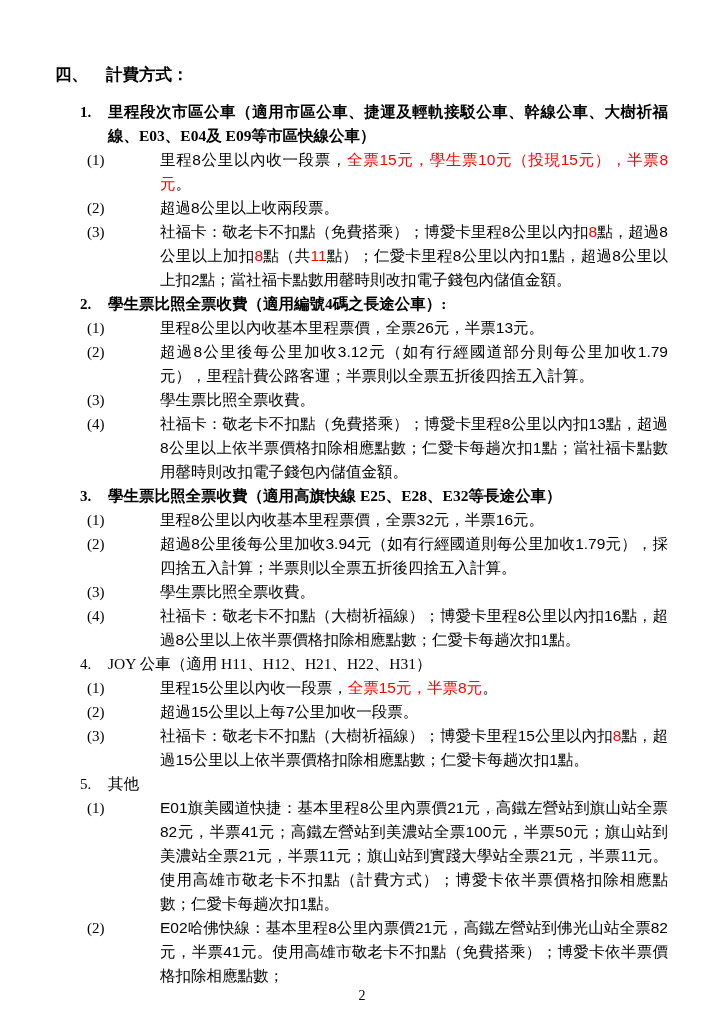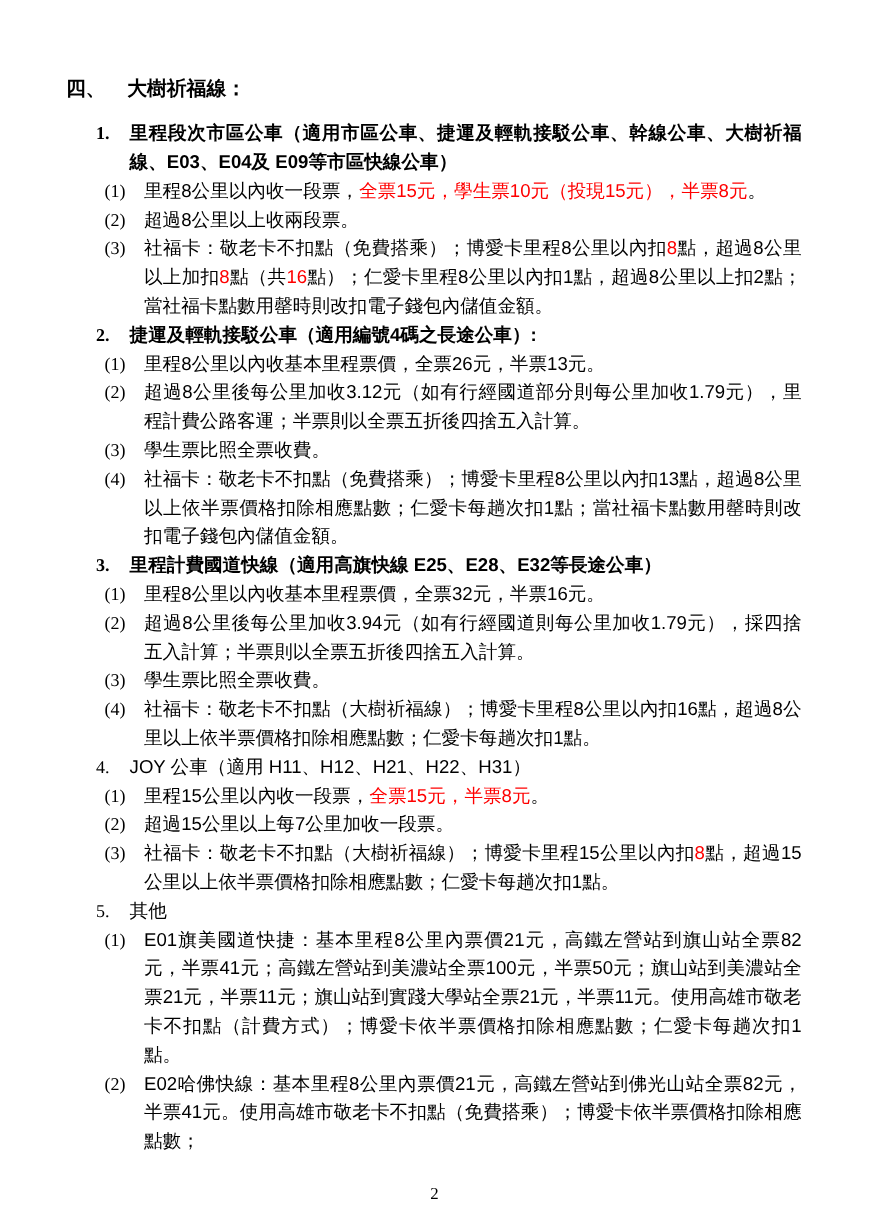--- a/index.html
+++ b/index.html
@@ -27,49 +27,49 @@
   .sections { margin-left: 25px; }
   .sec-head { display: flex; }
   .sec-head.bold { font-weight: bold; }
   .sec-num {
     width: 28px;
     flex-shrink: 0;
     font-family: "Liberation Serif", "DejaVu Serif", serif;
     font-size: 15px;
   }
   .sec-head.bold .sec-num { font-weight: bold; }
-  .sec-title { flex: 1; }
+  .sec-title { flex: 1; font-family: Liberation Serif, serif; }
   .sec-items { margin-left: 7px; }
   .item { display: flex; }
   .item-label {
     width: 33px;
     flex-shrink: 0;
     font-family: "Liberation Serif", "DejaVu Serif", serif;
     font-size: 15px;
   }
-  .item-text { flex: 1; }
+  .item-text { flex: 1; margin-left: 40px; }
   .red { color: var(--hl, #ff0000); }
   .footer {
     position: absolute;
     left: 0;
     bottom: 20px;
     width: 100%;
     text-align: center;
     font-family: "Liberation Serif", "DejaVu Serif", serif;
     font-size: 14px;
     line-height: 16px;
   }
 </style>
 </head>
 <body>
 
 <div class="page">
   <div class="heading">
     <span class="heading-num">四、</span>
-    <span class="heading-title">大樹祈福線：</span>
+    <span class="heading-title">計費方式：</span>
   </div>
 
   <div class="sections">
   <div class="sec">
     <div class="sec-head bold">
       <span class="sec-num">1.</span>
       <span class="sec-title">里程段次市區公車（適用市區公車、捷運及輕軌接駁公車、幹線公車、大樹祈福線、E03、E04及 E09等市區快線公車）</span>
     </div>
     <div class="sec-items">
   <div class="item">
@@ -77,29 +77,29 @@
     <span class="item-text"><span>里程8公里以內收一段票，</span><span class="red">全票15元，學生票10元（投現15元），半票8元</span><span>。</span></span>
   </div>
 
   <div class="item">
     <span class="item-label">(2)</span>
     <span class="item-text"><span>超過8公里以上收兩段票。</span></span>
   </div>
 
   <div class="item">
     <span class="item-label">(3)</span>
-    <span class="item-text"><span>社福卡：敬老卡不扣點（免費搭乘）；博愛卡里程8公里以內扣</span><span class="red">8</span><span>點，超過8公里以上加扣</span><span class="red">8</span><span>點（共</span><span class="red">16</span><span>點）；仁愛卡里程8公里以內扣1點，超過8公里以上扣2點；當社福卡點數用罄時則改扣電子錢包內儲值金額。</span></span>
+    <span class="item-text"><span>社福卡：敬老卡不扣點（免費搭乘）；博愛卡里程8公里以內扣</span><span class="red">8</span><span>點，超過8公里以上加扣</span><span class="red">8</span><span>點（共</span><span class="red">11</span><span>點）；仁愛卡里程8公里以內扣1點，超過8公里以上扣2點；當社福卡點數用罄時則改扣電子錢包內儲值金額。</span></span>
   </div>
 </div>
   </div>
 
   <div class="sec">
     <div class="sec-head bold">
       <span class="sec-num">2.</span>
-      <span class="sec-title">捷運及輕軌接駁公車（適用編號4碼之長途公車）:</span>
+      <span class="sec-title">學生票比照全票收費（適用編號4碼之長途公車）:</span>
     </div>
     <div class="sec-items">
   <div class="item">
     <span class="item-label">(1)</span>
     <span class="item-text"><span>里程8公里以內收基本里程票價，全票26元，半票13元。</span></span>
   </div>
 
   <div class="item">
     <span class="item-label">(2)</span>
     <span class="item-text"><span>超過8公里後每公里加收3.12元（如有行經國道部分則每公里加收1.79元），里程計費公路客運；半票則以全票五折後四捨五入計算。</span></span>
@@ -113,21 +113,21 @@
   <div class="item">
     <span class="item-label">(4)</span>
     <span class="item-text"><span>社福卡：敬老卡不扣點（免費搭乘）；博愛卡里程8公里以內扣13點，超過8公里以上依半票價格扣除相應點數；仁愛卡每趟次扣1點；當社福卡點數用罄時則改扣電子錢包內儲值金額。</span></span>
   </div>
 </div>
   </div>
 
   <div class="sec">
     <div class="sec-head bold">
       <span class="sec-num">3.</span>
-      <span class="sec-title">里程計費國道快線（適用高旗快線 E25、E28、E32等長途公車）</span>
+      <span class="sec-title">學生票比照全票收費（適用高旗快線 E25、E28、E32等長途公車）</span>
     </div>
     <div class="sec-items">
   <div class="item">
     <span class="item-label">(1)</span>
     <span class="item-text"><span>里程8公里以內收基本里程票價，全票32元，半票16元。</span></span>
   </div>
 
   <div class="item">
     <span class="item-label">(2)</span>
     <span class="item-text"><span>超過8公里後每公里加收3.94元（如有行經國道則每公里加收1.79元），採四捨五入計算；半票則以全票五折後四捨五入計算。</span></span>

